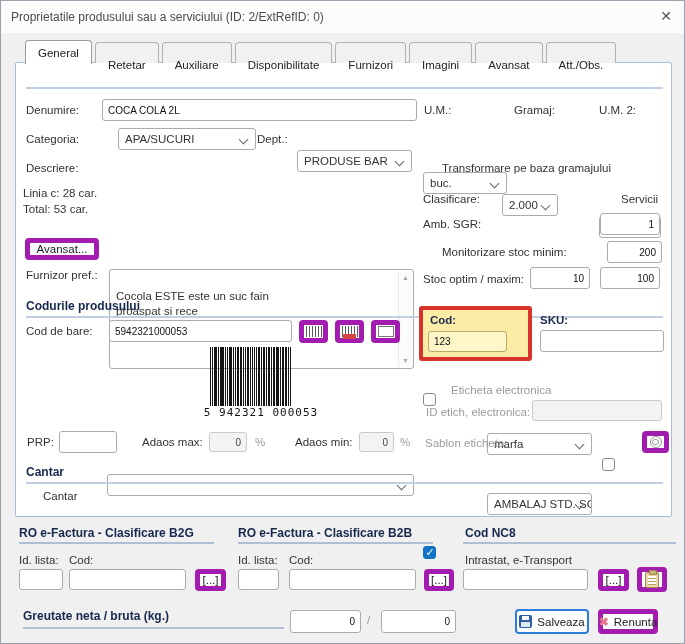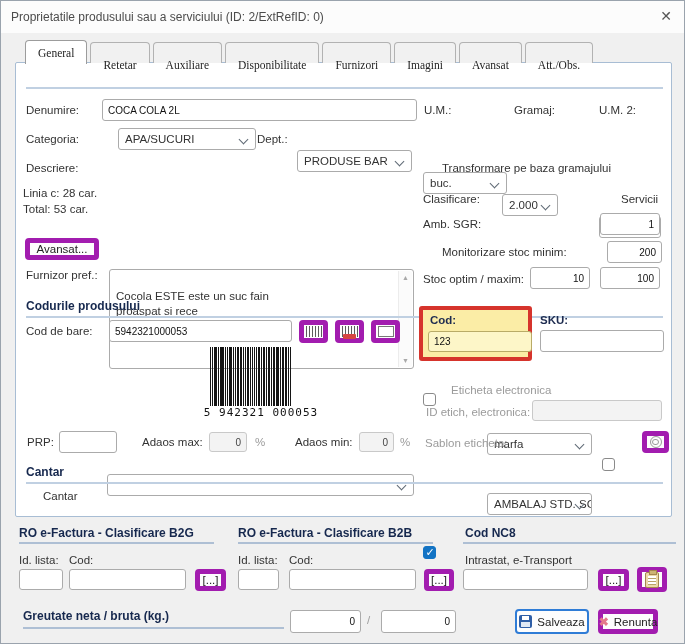--- a/index.html
+++ b/index.html
@@ -8,21 +8,21 @@
   .window { position:relative; width:685px; height:644px; background:#f0f0f0;
             border:1px solid #9aa3ad; overflow:hidden; }
   .titlebar { position:absolute; left:0; top:0; width:100%; height:32px; background:#fcfcfc; }
   .title { position:absolute; left:10px; top:9px; font-size:12px; color:#4c4c4c; }
   .close { position:absolute; right:12px; top:7px; font-size:14px; color:#555; cursor:default; }
   .abs { position:absolute; }
 
   
   .tabs { position:absolute; left:24px; top:38px; height:24px; display:flex; gap:3px; align-items:flex-end; z-index:3; }
   .tab { background:#f1f1f1; border:1px solid #b2b2b2; border-bottom:none; border-radius:4px 4px 0 0;
-         padding:16px 12px 3px; height:21px; color:#222;font-family:Liberation Serif, serif; }
+         padding:16px 12px 3px; height:21px; color:#222; }
   .tab.active { background:#fff; border-color:#9c9c9c; height:24px; padding-top:6px; margin-bottom:-1px; z-index:4; }
 
   .panel { position:absolute; left:14px; top:61px; width:657px; height:455px; background:#fff;
            border:1px solid #a8bdd4; border-radius:2px; }
 
   .sect { font-size:12px; font-weight:bold; color:#16284e; }
   .uline { height:2px; background:#c0d0e2; }
   .lbl { color:#333; white-space:nowrap; }
   .lbl.gray { color:#9b9b9b; }
   .inp { border:1px solid #ababab; border-radius:3px; background:#fff; font-family:"Liberation Sans",sans-serif;
@@ -172,21 +172,21 @@
         <span class="bcico">
           <span class="scanred"></span>
         </span>
       </div>
     <div class="abs btn" style="left:355px;top:257px;width:29px;height:23px;">
         <span class="bcico framed"></span>
       </div>
 
     <div class="redbox" style="left:403px;top:243px;width:113px;height:55px;">
       <div class="lbl bold" style="position:absolute;left:7px;top:4px;color:#1d2b4f;">Cod:</div>
-      <input class="inp" style="position: absolute; left: 5px; top: 21px; width: 104px; height: 21px; background: rgb(253, 246, 200); border-color: rgb(185, 171, 103);" value="123">
+      <input class="inp" style="position: absolute; left: 5px; top: 21px; width: 79px; height: 21px; background: rgb(253, 246, 200); border-color: rgb(185, 171, 103);" value="123">
     </div>
     <div class="abs lbl bold" style="left:524px;top:251px;color:#1d2b4f;">SKU:</div>
     <input class="abs inp" style="left: 524px; top: 267px; width: 124px;" value="">
 
     <div class="abs barcode" style="left:194px;top:284px;height:66px;">
         <span class="bar" style="width: 1px; height: 66px; margin-right: 1px;"></span>
         <span class="bar" style="width: 1px; height: 66px; margin-right: 1px;"></span>
         <span class="bar" style="width: 3px; height: 59px; margin-right: 1px;"></span>
         <span class="bar" style="width: 1px; height: 59px; margin-right: 1px;"></span>
         <span class="bar" style="width: 4px; height: 59px; margin-right: 1px;"></span>

